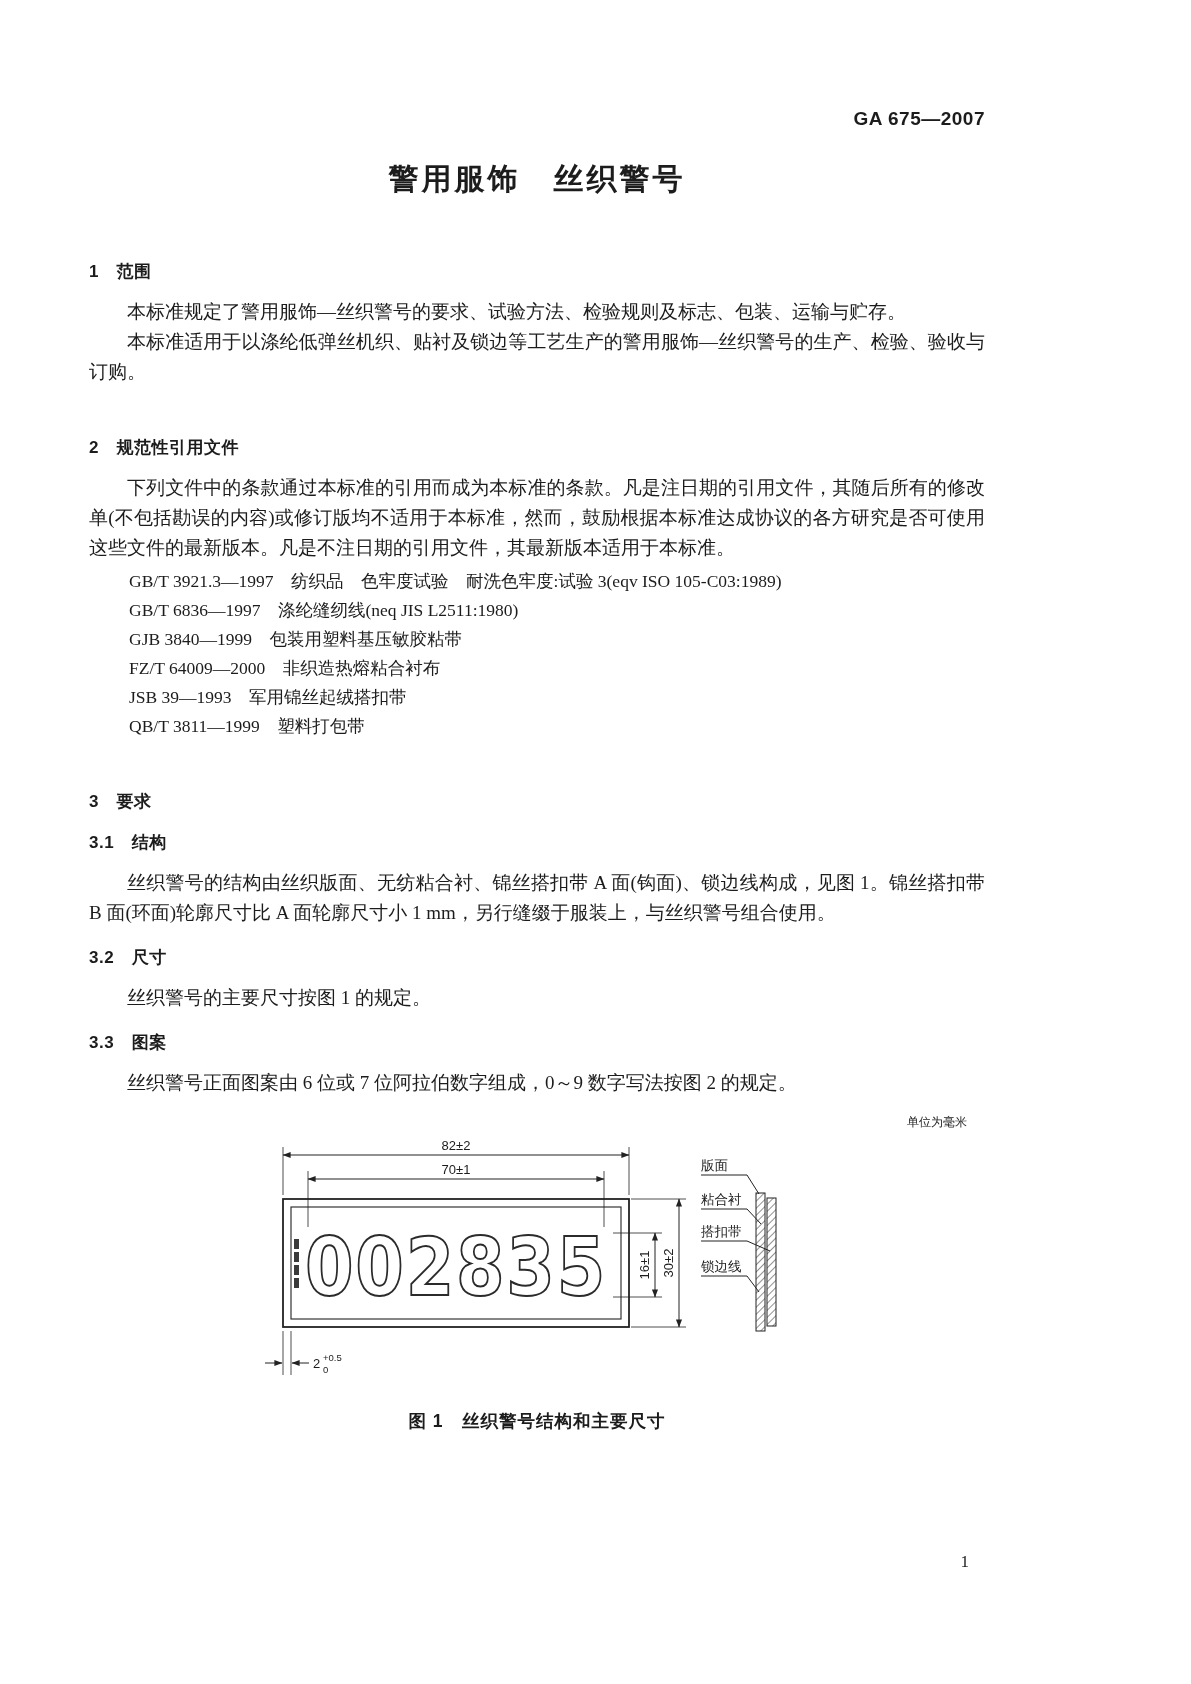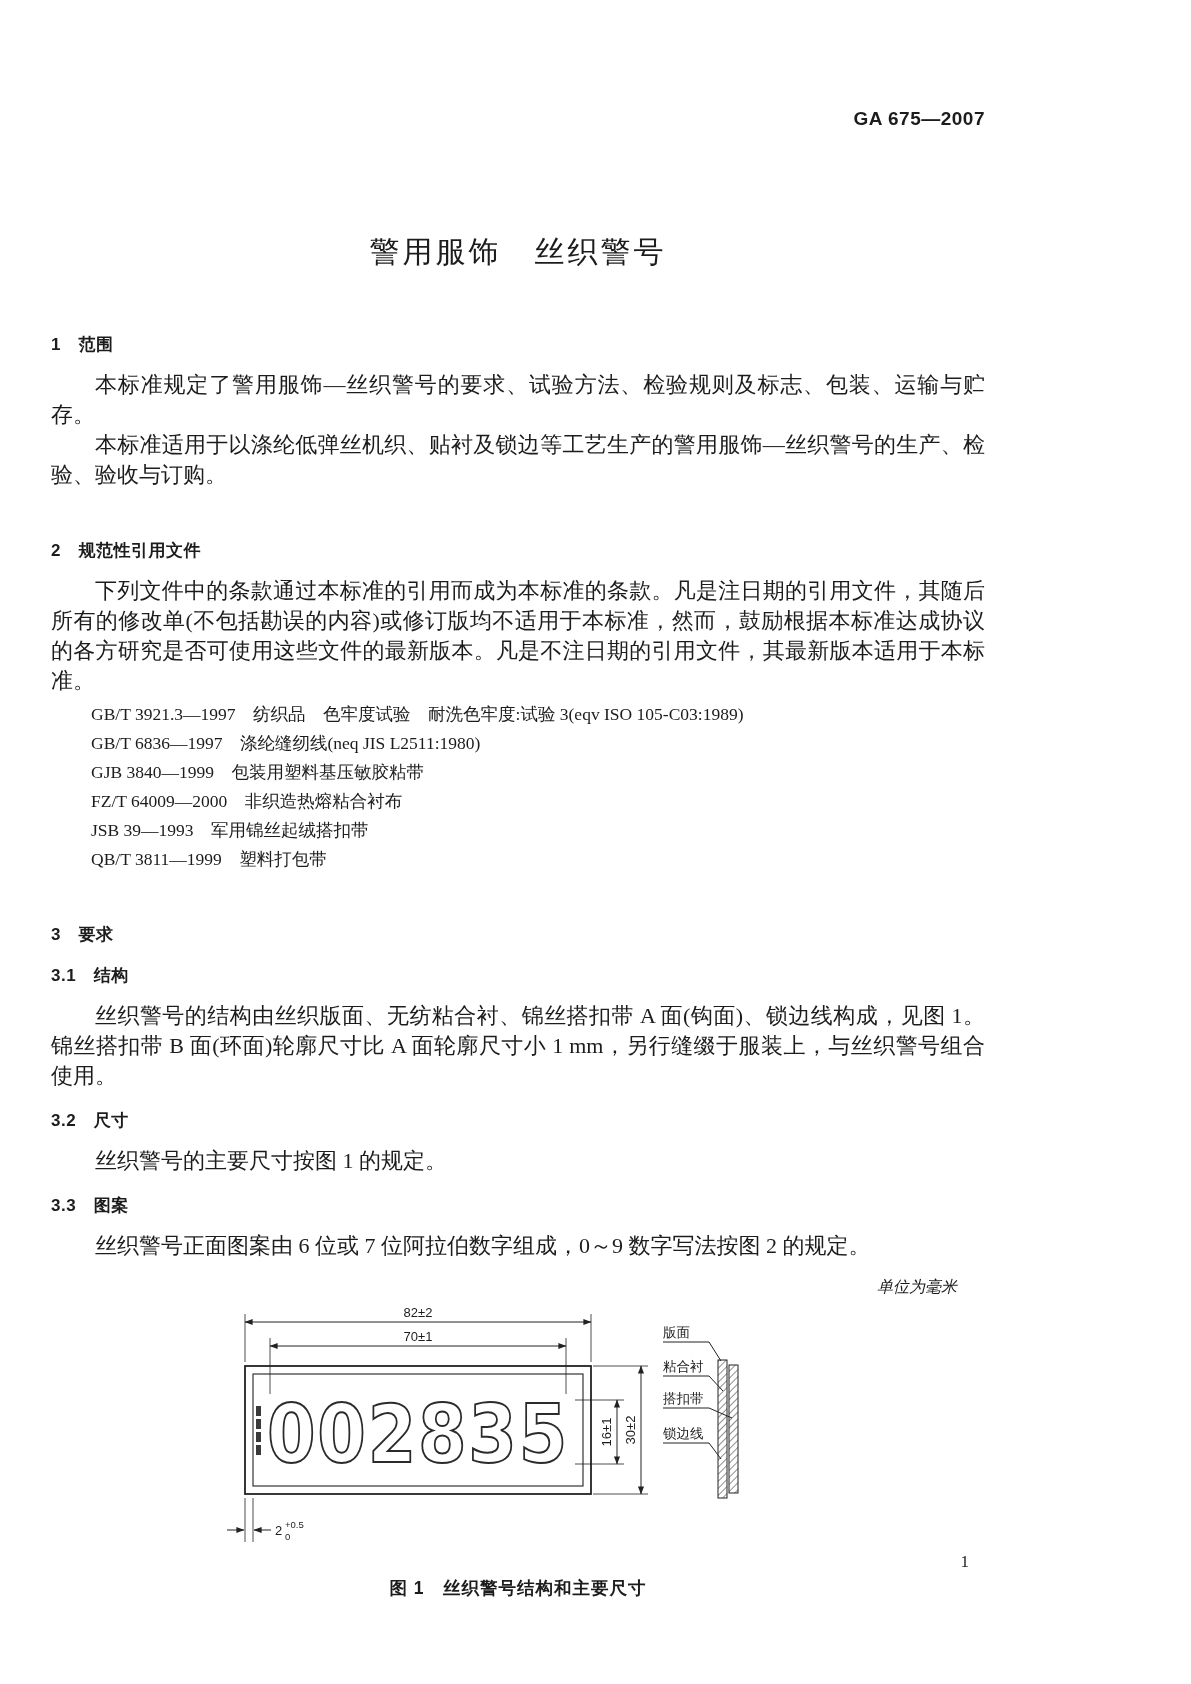--- a/index.html
+++ b/index.html
@@ -5,65 +5,64 @@
   * { margin:0; padding:0; box-sizing:border-box; }
   html,body { background:#ffffff; }
   .page {
     position:relative;
     width:1191px; height:1684px;
     background:#ffffff;
     color:#1c1c1c;
     font-family:"Liberation Serif","DejaVu Serif",serif;
     overflow:hidden;
   }
-  .content { padding:108px 206px 0 51px; }
+  .content { padding:108px 206px 0 89px; }
 
   .doc-code {
     text-align:right;
     font-family:"Liberation Sans","DejaVu Sans",sans-serif;
     font-weight:bold;
     font-size:19px;
     letter-spacing:0.5px;
   }
   .doc-title {
-    margin-top:102px;
+    margin-top:29px;
     text-align:center;
     font-family:"Liberation Sans","DejaVu Sans",sans-serif;
-    font-weight:normal;
+    font-weight:bold;
     font-size:30px;
     letter-spacing:3px;
   }
   .sec-heading {
     font-family:"Liberation Sans","DejaVu Sans",sans-serif;
     font-weight:bold;
     font-size:17px;
     letter-spacing:0.5px;
   }
   .h-l1 { margin-top:60px; }
   .h-l1b { margin-top:49px; }
   .h-l2 { margin-top:18px; }
   p.body {
     margin-top:14px;
-    font-size:22px;
+    font-size:19px;
     line-height:30px;
     text-indent:2em;
     text-align:justify;
   }
   p.body + p.body { margin-top:0; }
   .refs { margin-top:4px; margin-left:40px; }
   .refs p {
     font-size:17.5px;
     line-height:29px;
   }
   .unit-note {
     margin-top:16px;
     text-align:right;
-    margin-right:28px;
-    font-size:16px;
-    font-style:italic;
+    margin-right:18px;
+    font-size:12px;
   }
   .figure-block { margin-top:6px; margin-left:172px; }
   .fig-caption {
     margin-top:16px;
     text-align:center;
     font-family:"Liberation Sans","DejaVu Sans",sans-serif;
     font-weight:bold;
     font-size:17.5px;
     letter-spacing:1px;
   }

